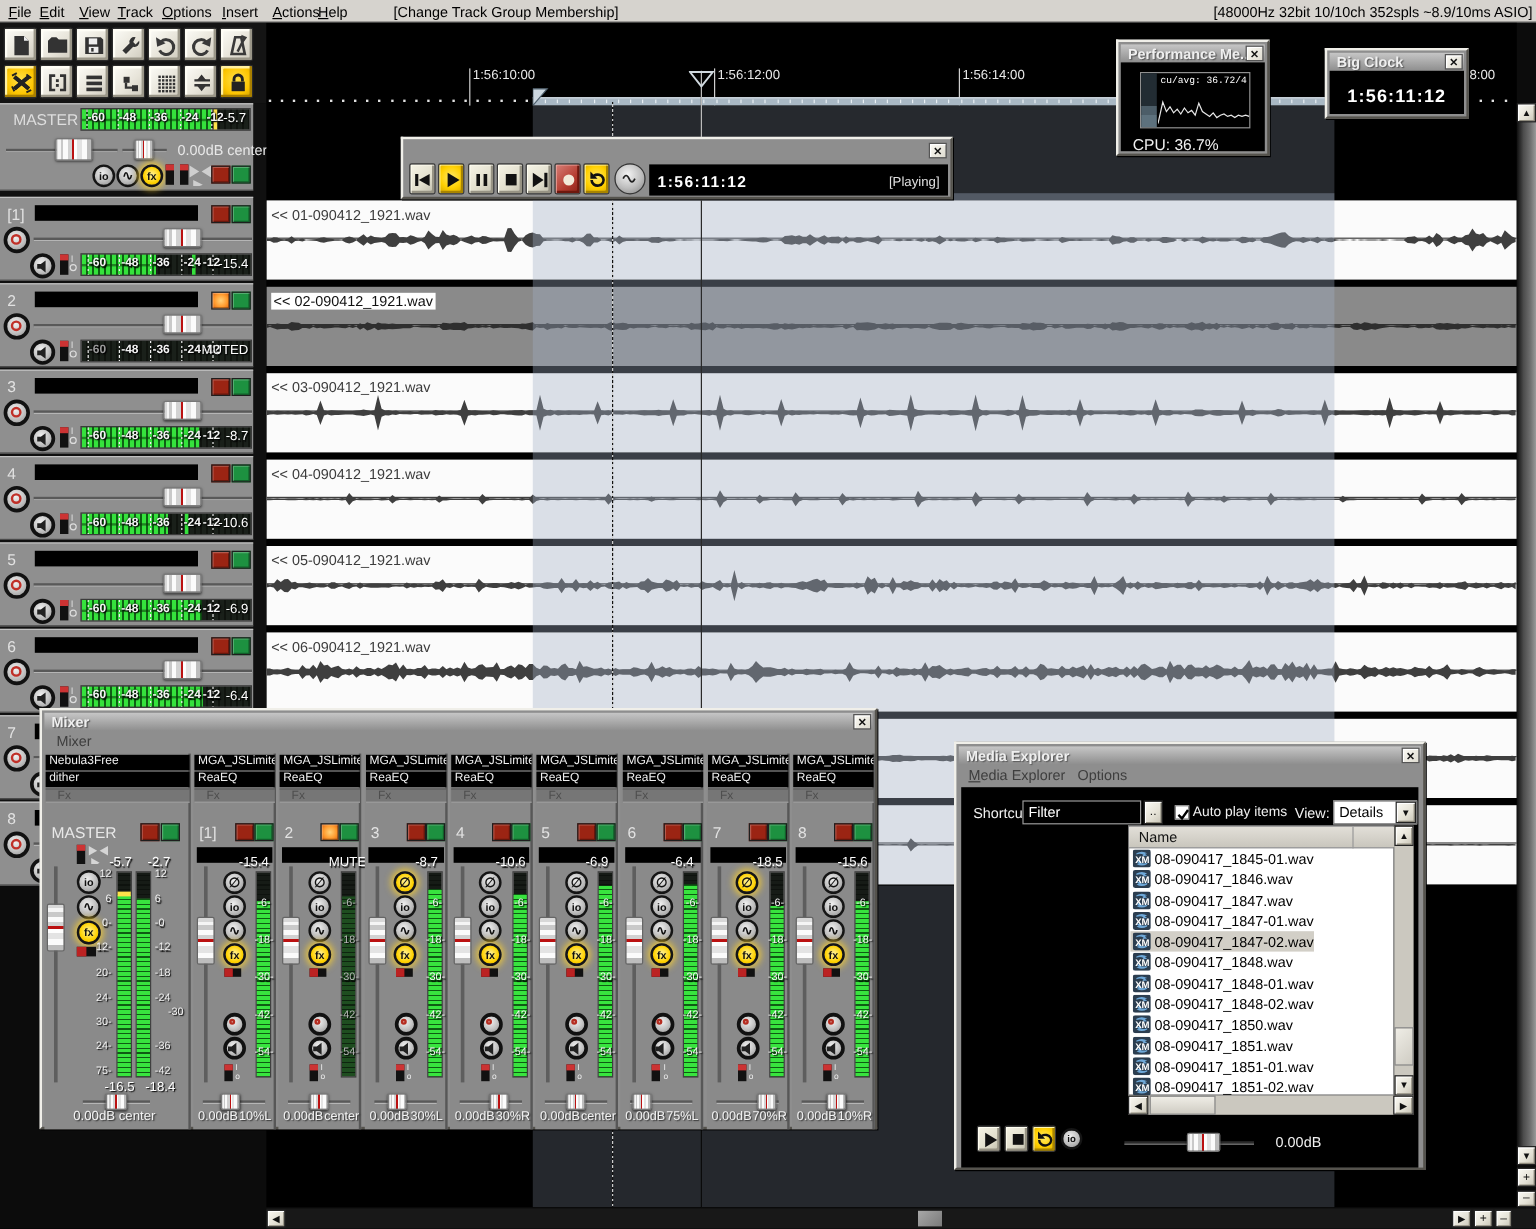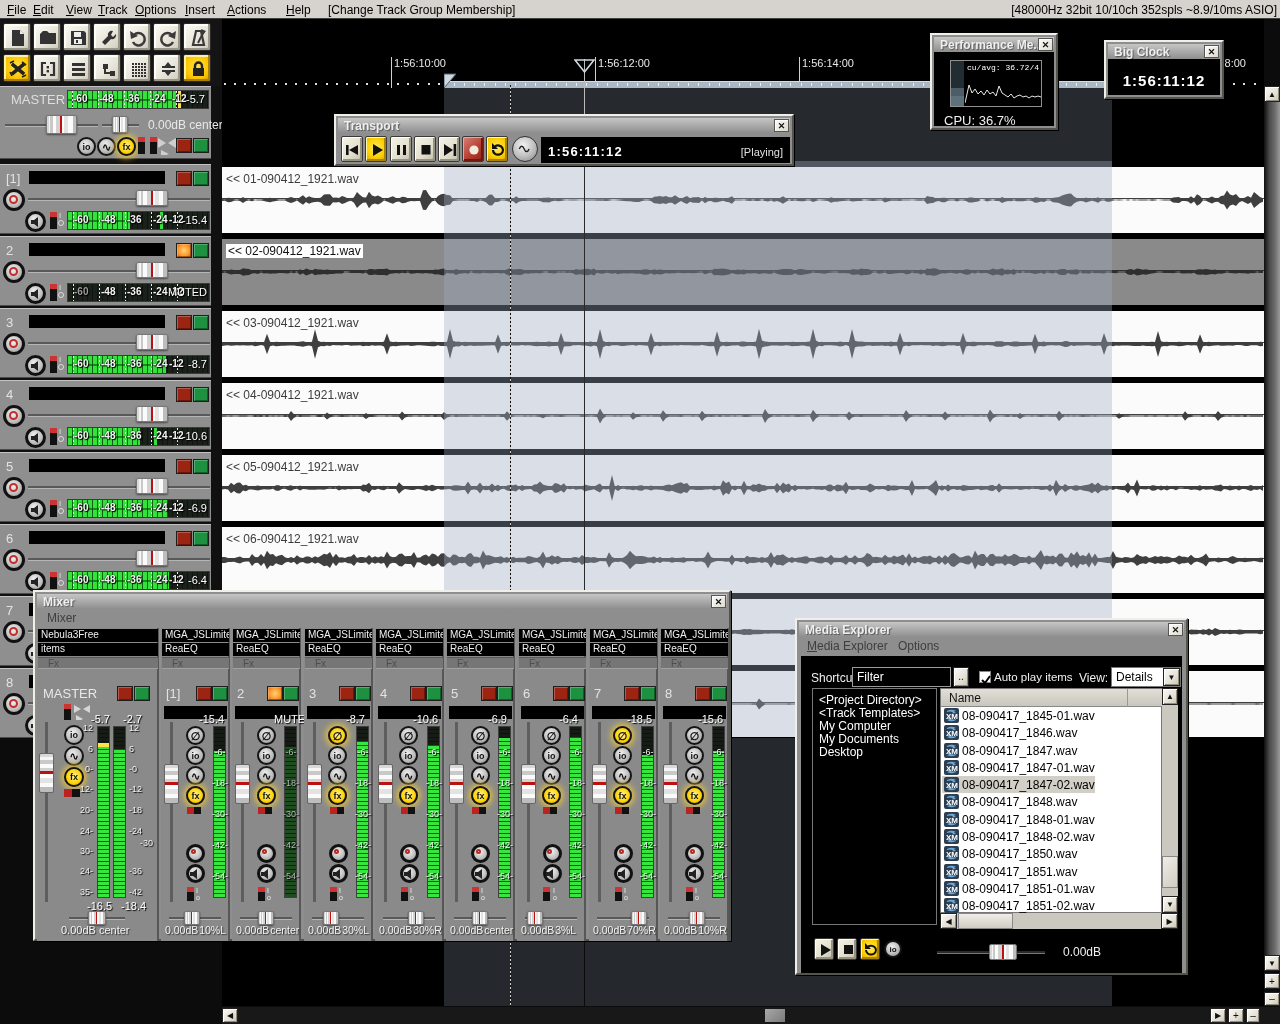--- a/index.html
+++ b/index.html
@@ -71,21 +71,21 @@
 <div id="root">
 
 <div class="abs" id="menubar">
       <span class="mi" style="left:7px"><u>F</u>ile</span>
       <span class="mi" style="left:33px"><u>E</u>dit</span>
       <span class="mi" style="left:66px"><u>V</u>iew</span>
       <span class="mi" style="left:98px"><u>T</u>rack</span>
       <span class="mi" style="left:135px"><u>O</u>ptions</span>
       <span class="mi" style="left:185px"><u>I</u>nsert</span>
       <span class="mi" style="left:227px"><u>A</u>ctions</span>
-      <span class="mi" style="left:286px"><u>H</u>elp</span>
+      <span class="mi" style="left:265px"><u>H</u>elp</span>
       <span class="mi" style="left:328px">[Change Track Group Membership]</span>
       <span class="mi" style="right:3px">[48000Hz 32bit 10/10ch 352spls ~8.9/10ms ASIO]</span>
     </div>
 <div class="abs" id="toolwrap">
       <div class="tbtn" style="left:3px;top:4px">
         <svg width="28" height="28">
           <path d="M8 6h8l4 4v12H8z" fill="#333"></path>
           <path d="M16 6l4 4h-4z" fill="#eee"></path>
         </svg>
       </div>
@@ -754,23 +754,20 @@
 <div class="sbtn" style="left:1264px;top:955px;width:16px;height:16px;font-size:8px;line-height:15px">▼</div>
 <div class="sbtn" style="left:1264px;top:973px;width:16px;height:16px;font-size:10px;line-height:15px">+</div>
 <div class="sbtn" style="left:1264px;top:992px;width:16px;height:14px;font-size:10px;line-height:12px">–</div>
 <div class="abs" id="hsb"></div>
 <div class="sbtn" style="left:222px;top:1008px;width:16px;height:15px;font-size:8px;line-height:14px">◀</div>
 <div class="abs" style="left:765px;top:1009px;width:20px;height:13px;background:linear-gradient(135deg,#a8a8a8,#7a7a7a)"></div>
 <div class="sbtn" style="left:1210px;top:1008px;width:16px;height:15px;font-size:8px;line-height:14px">▶</div>
 <div class="sbtn" style="left:1228px;top:1008px;width:16px;height:15px;font-size:10px;line-height:14px">+</div>
 <div class="sbtn" style="left:1246px;top:1008px;width:14px;height:15px;font-size:10px;line-height:14px">–</div>
 <div class="win" style="left:334px;top:114px;width:460px;height:52px">
-      <div class="tbar">
-        <span>Transport</span>
-      </div>
       <div class="xbtn" style="top:3px;right:3px">✕</div>
       <div class="pbtn " style="left:5px;top:20px">
         <svg width="22" height="26">
           <path d="M6 8v10l-1.5 0V8z" fill="#111"></path>
           <path d="M16 8v10L7 13z" fill="#111"></path>
           <rect x="4" y="8" width="2.6" height="10" fill="#111"></rect>
         </svg>
       </div>
       <div class="pbtn on" style="left:29px;top:20px">
         <svg width="22" height="26">
@@ -836,21 +833,21 @@
       <div class="abs" style="left:0;right:0;top:30px;text-align:center;color:#fff;font-size:15px;font-weight:bold;letter-spacing:1px">1:56:11:12</div>
     </div>
 <div class="win" style="left:33px;top:590px;width:698px;height:351px">
       <div class="tbar">
         <span>Mixer</span>
       </div>
       <div class="xbtn" style="top:3px;right:3px">✕</div>
       <div class="abs" style="left:12px;top:19px;color:#3e3e3e;font-size:12px">Mixer</div>
       <div class="abs" style="left:2px;top:36px;width:122px;height:313px;background:#8a8a8a;border-right:2px solid #575757"></div>
       <div class="fxslot" style="left:3px;top:37px;width:120px">Nebula3Free</div>
-      <div class="fxslot" style="left:3px;top:51px;width:120px">items</div>
+      <div class="fxslot" style="left:3px;top:51px;width:120px">dither</div>
       <div class="fxrow" style="left:3px;top:65px;width:120px;padding-left:10px">Fx</div>
       <div class="abs" style="left:8px;top:94px;color:#e8e8e8;font-size:13px">MASTER</div>
       <div class="sqbtn red" style="left:82px;top:94px"></div>
       <div class="sqbtn green" style="left:99px;top:94px"></div>
       <div class="phz" style="left:29px;top:112px;height:16px"></div>
       <svg class="abs" style="left:38px;top:112px" width="18" height="16">
         <path d="M1 1l7 4-7 4zM17 1l-7 4 7 4z" fill="#d5d5d5"></path>
         <path d="M3 11l7 4-7 4z" fill="#d5d5d5"></path>
       </svg>
       <div class="cirbtn" style="left:29px;top:133px;width:20px;height:20px;font-size:9px;line-height:17px;font-weight:bold">io</div>
@@ -870,21 +867,21 @@
       <div class="mscale" style="left:36px;top:192px">12-</div>
       <div class="mscale" style="left:94px;top:192px;text-align:left;width:24px">-12</div>
       <div class="mscale" style="left:36px;top:213px">20-</div>
       <div class="mscale" style="left:94px;top:213px;text-align:left;width:24px">-18</div>
       <div class="mscale" style="left:36px;top:234px">24-</div>
       <div class="mscale" style="left:94px;top:234px;text-align:left;width:24px">-24</div>
       <div class="mscale" style="left:36px;top:254px">30-</div>
       <div class="mscale" style="left:94px;top:246px;text-align:right;width:24px">-30</div>
       <div class="mscale" style="left:36px;top:274px">24-</div>
       <div class="mscale" style="left:94px;top:274px;text-align:left;width:24px">-36</div>
-      <div class="mscale" style="left:36px;top:295px">35-</div>
+      <div class="mscale" style="left:36px;top:295px">75-</div>
       <div class="mscale" style="left:94px;top:295px;text-align:left;width:24px">-42</div>
       <div class="vmeter" style="left:62px;top:134px;height:172px">
         <div class="vfill" style="height:152px"></div>
         <div class="abs" style="left:0;right:0;top:16px;height:4px;background:#ffe24a"></div>
       </div>
       <div class="vmeter" style="left:78px;top:134px;height:172px">
         <div class="vfill" style="height:148px"></div>
       </div>
       <div class="mval" style="left:56px;top:121px;font-size:11px">-5.7</div>
       <div class="mval" style="left:88px;top:121px;font-size:11px">-2.7</div>
@@ -1107,21 +1104,21 @@
         <div class="vfill" style="height:160px"></div>
       </div>
       <div class="mscale" style="left:532px;top:155px;width:20px;text-align:center;color:#f6f6f6">-6-</div>
       <div class="mscale" style="left:532px;top:186px;width:20px;text-align:center;color:#f6f6f6">-18-</div>
       <div class="mscale" style="left:532px;top:217px;width:20px;text-align:center;color:#f6f6f6">-30-</div>
       <div class="mscale" style="left:532px;top:248px;width:20px;text-align:center;color:#f6f6f6">-42-</div>
       <div class="mscale" style="left:532px;top:279px;width:20px;text-align:center;color:#f6f6f6">-54-</div>
       <div class="mval" style="left:524px;top:121px;font-size:11px">-6.4</div>
       <div class="hgroove" style="left:490px;top:325px;width:52px"></div>
       <div class="hthumb" style="left:492px;top:319px;width:16px;height:14px"></div>
-      <div class="panval" style="left:486px;top:332px;font-size:10.5px">0.00dB 3%L</div>
+      <div class="panval" style="left:486px;top:332px;font-size:10.5px">0.00dB 75%L</div>
       <div class="abs" style="left:554px;top:36px;width:69px;height:313px;background:#8a8a8a;border-right:2px solid #575757"></div>
       <div class="fxslot" style="left:555px;top:37px;width:67px">MGA_JSLimite</div>
       <div class="fxslot" style="left:555px;top:51px;width:67px">ReaEQ</div>
       <div class="fxrow" style="left:555px;top:65px;width:67px;padding-left:10px">Fx</div>
       <div class="tnum" style="left:559px;top:94px">7</div>
       <div class="sqbtn red" style="left:589px;top:94px"></div>
       <div class="sqbtn green" style="left:605px;top:94px"></div>
       <div class="nbox" style="left:557px;top:114px;width:63px;height:13px"></div>
       <div class="cirbtn fxon" style="left:578px;top:134px;width:19px;height:19px;font-size:11px;line-height:16px;font-weight:bold">∅</div>
       <div class="cirbtn" style="left:578px;top:154px;width:19px;height:19px;font-size:9px;line-height:16px;font-weight:bold">io</div>
@@ -1200,27 +1197,20 @@
       <div class="abs" style="left:4px;top:36px;width:381px;height:317px;background:#000"></div>
       <div class="abs" style="left:14px;top:51px;color:#f0f0f0;font-size:12px">Shortcu</div>
       <div class="abs" style="left:55px;top:47px;width:99px;height:20px;background:#000;border:1px solid #9a9a9a;color:#fff;font-size:12px;padding:2px 0 0 4px">Filter</div>
       <div class="sbtn" style="left:156px;top:47px;width:16px;height:20px;font-size:10px;line-height:18px">..</div>
       <div class="abs" style="left:182px;top:51px;width:12px;height:12px;background:#fff;border:1px solid #888"><svg width="12" height="12">
           <path d="M2 6l3 3 5-7" fill="none" stroke="#000" stroke-width="2"></path>
         </svg></div>
       <div class="abs" style="left:197px;top:51px;color:#f0f0f0;font-size:11.5px">Auto play items</div>
       <div class="abs" style="left:282px;top:51px;color:#f0f0f0;font-size:12px">View:</div>
       <div class="abs" style="left:314px;top:47px;width:70px;height:20px;background:#fff;border:1px solid #777;color:#000;font-size:12px;padding:2px 0 0 4px">Details<div class="sbtn" style="right:0;top:0;width:17px;height:18px;font-size:8px;line-height:17px">▼</div></div>
-      <div class="melist" style="left:15px;top:68px;width:125px;height:237px">
-        <div class="abs" style="left:6px;top:4px">&lt;Project Directory&gt;</div>
-        <div class="abs" style="left:6px;top:17px">&lt;Track Templates&gt;</div>
-        <div class="abs" style="left:6px;top:30px">My Computer</div>
-        <div class="abs" style="left:6px;top:43px">My Documents</div>
-        <div class="abs" style="left:6px;top:56px">Desktop</div>
-      </div>
       <div class="abs" style="left:143px;top:68px;width:222px;height:225px;background:#fff;border:1px solid #777">
         <div class="abs" style="left:0;top:0;width:221px;height:18px;background:linear-gradient(180deg,#e2dfd8,#c9c6bd);border-bottom:1px solid #888;color:#111;font-size:12px;padding:2px 0 0 8px">Name<div class="abs" style="left:186px;top:0;width:1px;height:18px;background:#999"></div></div>
         <div class="merow" style="top:18px;width:200px">
           <span style="position:absolute;left:2px;top:1px"><svg width="15" height="15">
               <rect width="15" height="15" rx="2" fill="#2c3e50"></rect>
               <path d="M3 3q4.5-2.5 9 0l-2 .5 2 1.5-4 .5 1-1.2q-3-1.5-6-.2z" fill="#6ea8d8"></path>
               <path d="M12 12q-4.5 2.5-9 0l2-.5-2-1.5 4-.5-1 1.2q3 1.5 6 .2z" fill="#6ea8d8"></path>
               <text x="2" y="11" font-size="8" font-weight="bold" fill="#fff" font-family="Liberation Sans">XM</text>
             </svg></span>
           <span style="position:absolute;left:20px;top:2px;color:#000">08-090417_1845-01.wav</span>

